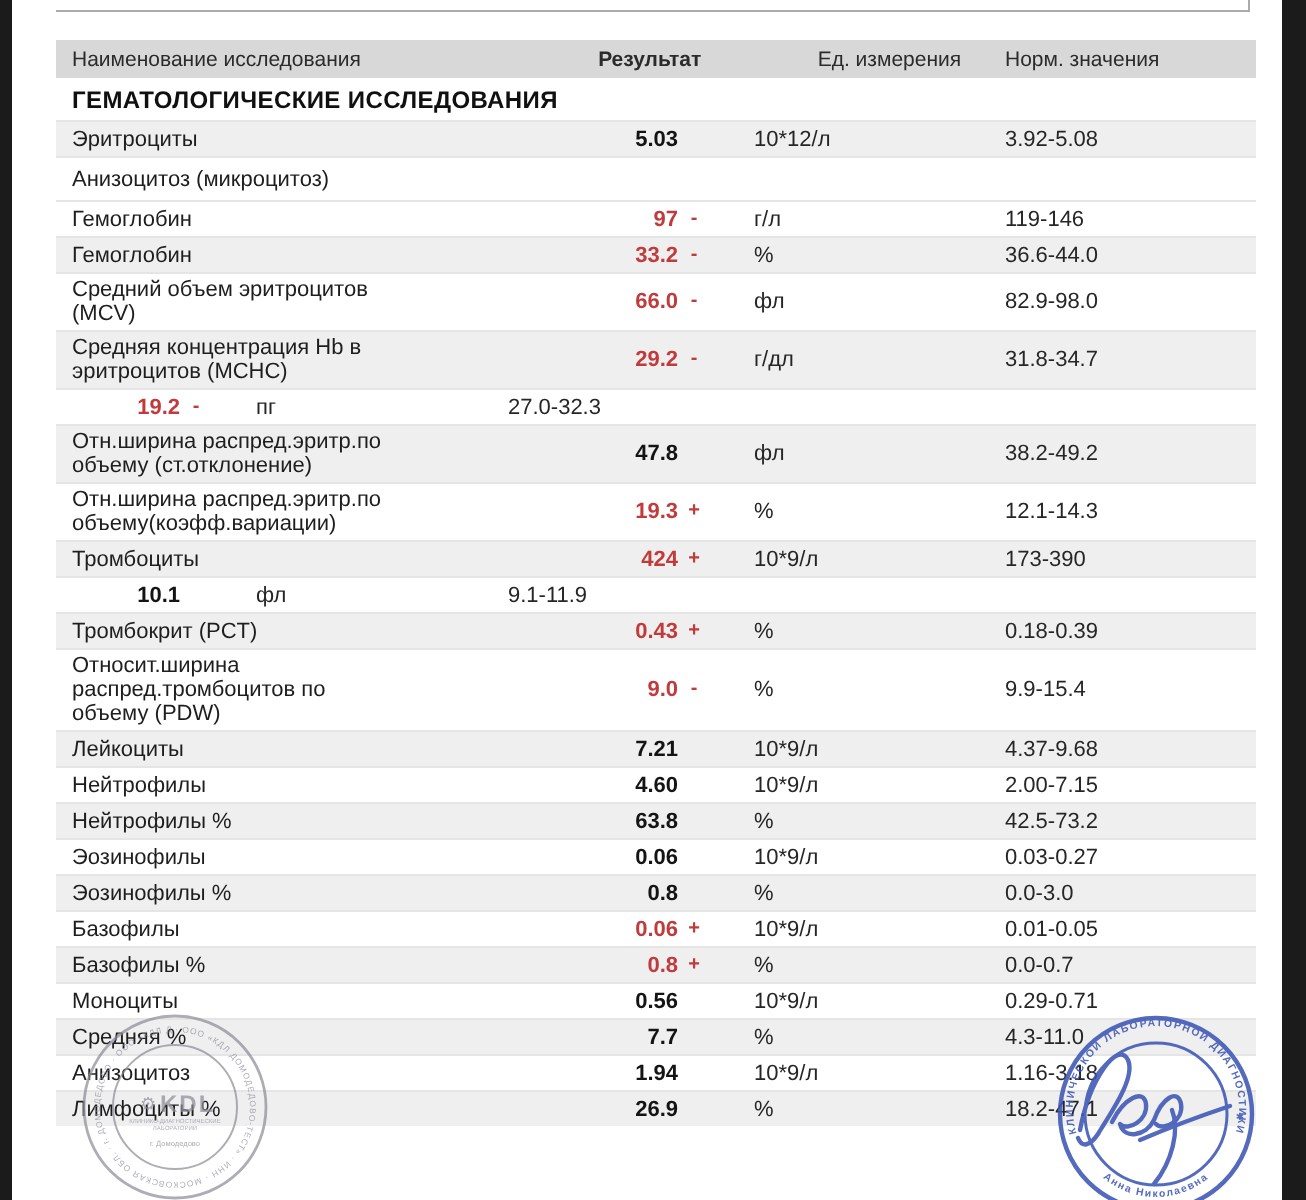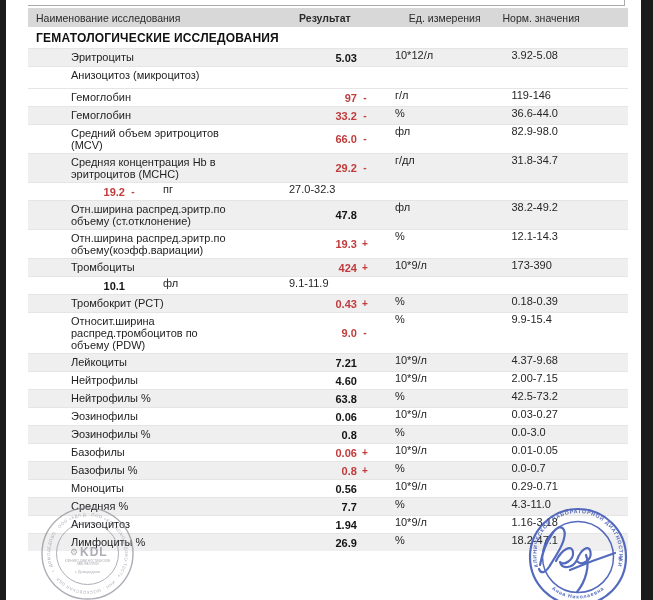--- a/index.html
+++ b/index.html
@@ -8,41 +8,41 @@
     position:relative; overflow:hidden; background:#ffffff;
     font-family:"Liberation Sans", sans-serif; color:#1e1e1e;
     -webkit-font-smoothing:antialiased;
   }
   .edge { position:absolute; top:0; height:600px; background:#1b1b1b; }
   .edge.left  { left:0; width:6px; }
   .edge.right { left:641px; width:12px; }
   .topline { position:absolute; left:28px; top:5px; width:597px; height:1px; background:#ababab; }
   .toptick { position:absolute; left:624px; top:0; width:1px; height:6px; background:#ababab; }
 
-  .report { position:absolute; left:28px; top:8px; width:600px; }
+  .report { position:absolute; left:28px; top:20px; width:600px; }
 
   .thead {
     display:flex; align-items:center; height:19px; background:#d8d8d8;
     font-size:10.5px; color:#2b2b2b;
   }
   .th-name   { width:250px; padding-left:8px; }
   .th-result { width:78px; padding-left:22px; font-weight:700; }
   .th-unit   { width:126px; margin-left:22px;padding-left:32px; }
   .th-norm   { width:126px; }
 
   .section-title {
     display:flex; align-items:center; height:21px; padding-left:8px;
     font-size:12px; font-weight:700; color:#101010; letter-spacing:.2px;
   }
 
   .rows { width:600px; }
   .row {
-    display:flex; min-height:18px;
+    display:flex; align-items:center; min-height:18px;
     border-top:1px solid #e5e5e5; background:#ffffff;
-    font-size:11px; line-height:12px;padding-left:35px;
+    font-size:11px; line-height:12px;
   }
   .row.shade { background:#efefef; }
   .row.note  { min-height:22px; }
   .c-name { width:250px; padding:2px 0 2px 8px; }
   .c-name .nm { display:block; width:162px; color:#1e1e1e; }
   .c-result { width:78px; display:flex; align-items:center; }
   .c-result .val { width:62px; text-align:right; font-weight:700; color:#141414; }
   .c-result .flag { width:16px; text-align:center; font-weight:700; font-size:10px; color:#c13b3c; }
   .row.abn .val { color:#c13b3c; }
   .c-unit { width:126px; margin-left:22px; color:#262626; }

